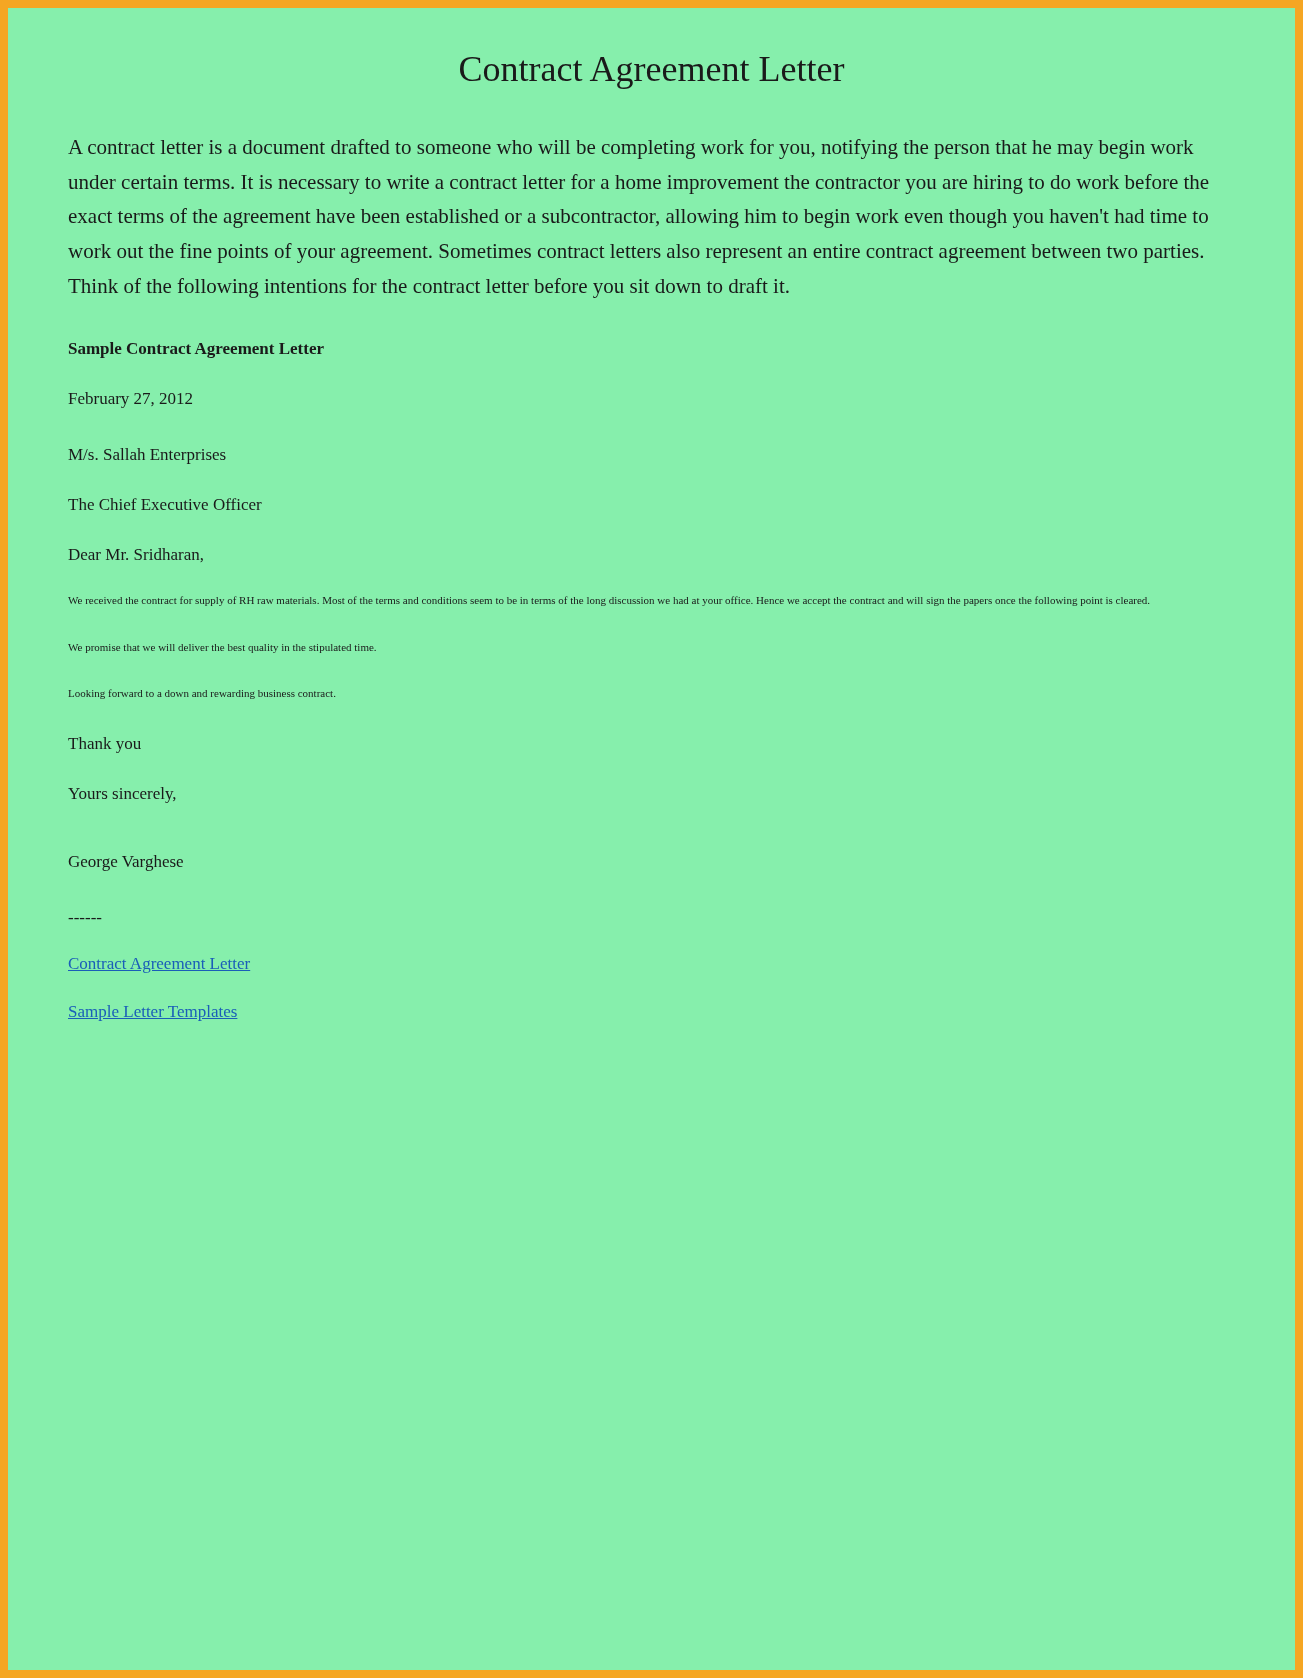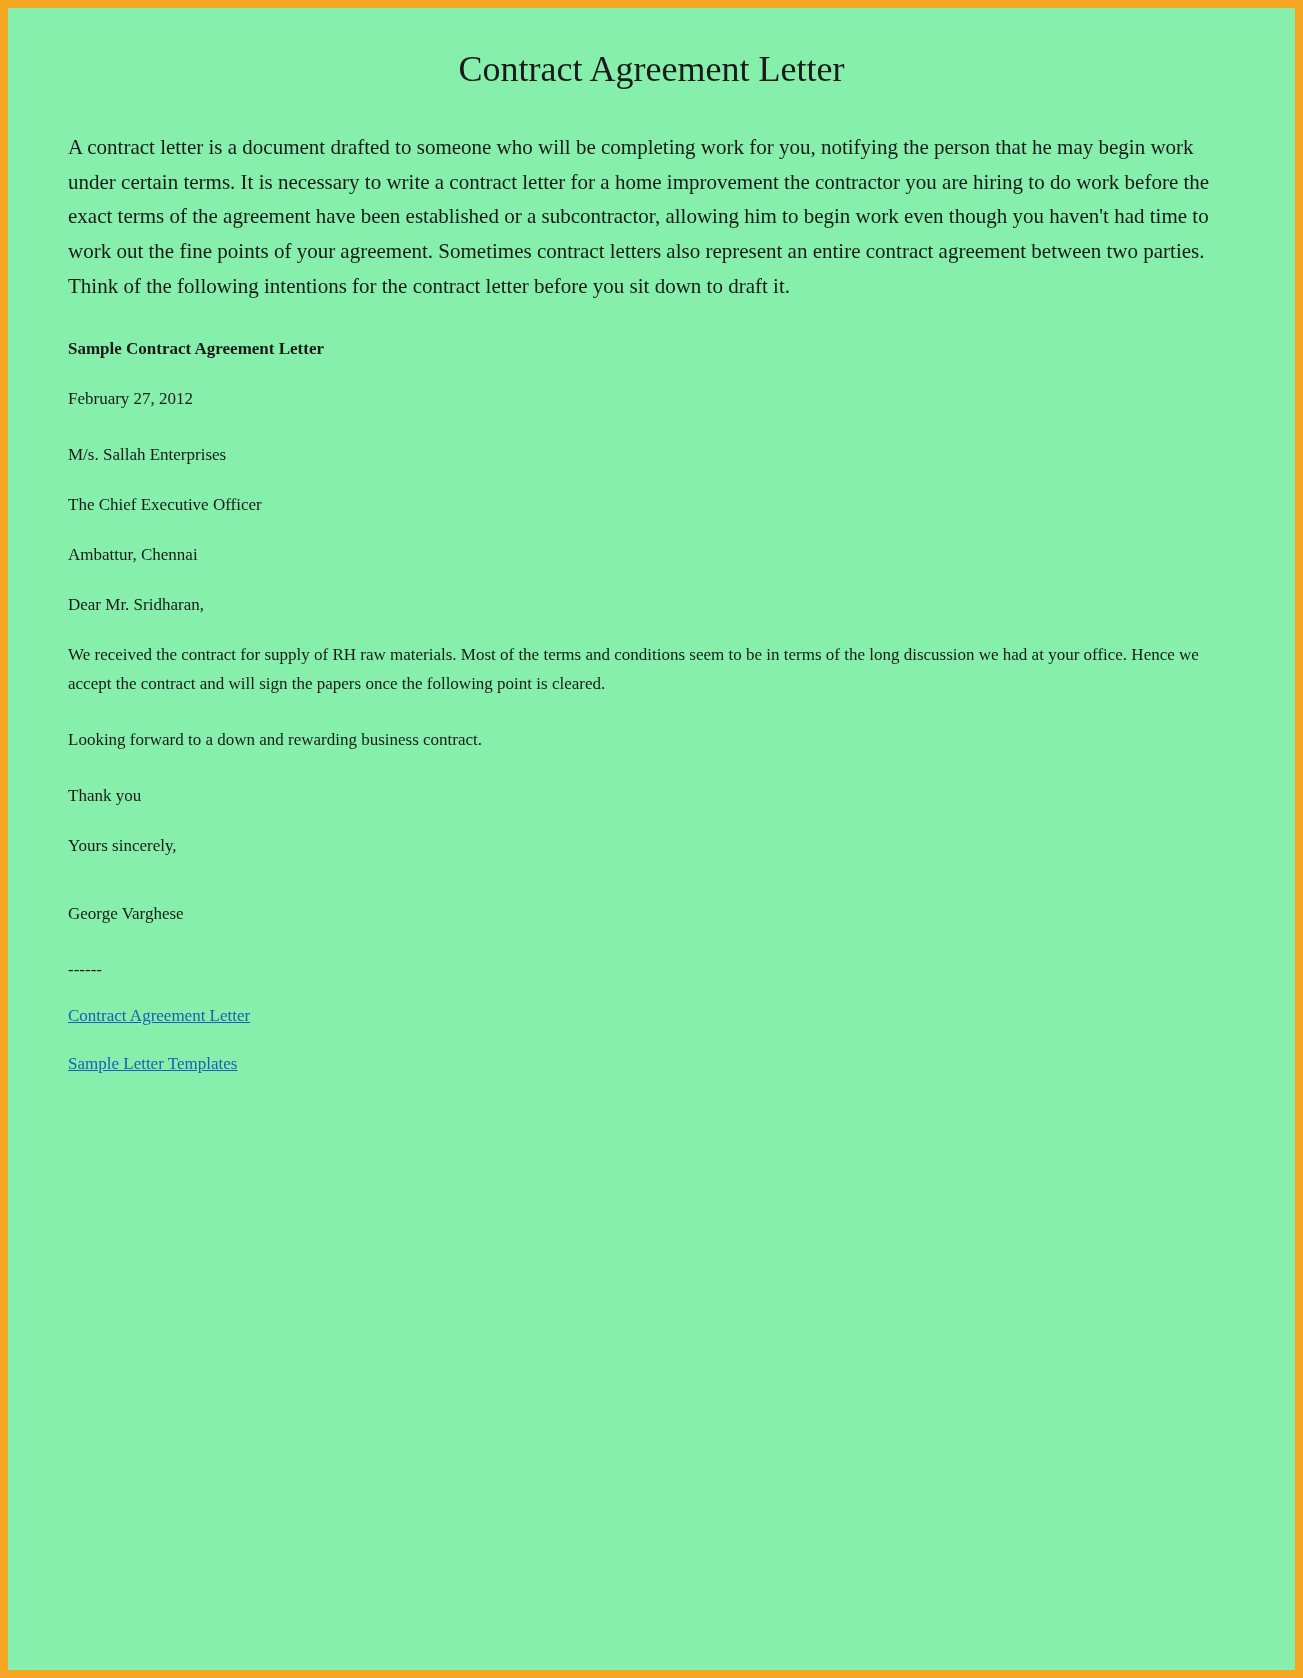--- a/index.html
+++ b/index.html
@@ -60,21 +60,21 @@
       margin-bottom: 22px;
       font-family: Liberation Serif, serif;
     }
 
     .letter-field.date {
       margin-bottom: 28px;
     }
 
     .letter-paragraph {
       margin-bottom: 28px;
-      font-size: 17px;
+      font-size: 11px;
       line-height: 1.65;
     }
 
     .divider {
       margin-bottom: 18px;
       font-size: 17px;
     }
 
     .link-item {
       margin-bottom: 20px;
@@ -106,32 +106,32 @@
     </div>
 
     <div class="letter-field">
       <span>M/s. Sallah Enterprises</span>
     </div>
 
     <div class="letter-field">
       <span>The Chief Executive Officer</span>
     </div>
 
-    <div class="letter-field">
-      <span>Ambattur, Chennai</span>
-    </div>
 
     <div class="letter-field">
       <span>Dear Mr. Sridharan,</span>
     </div>
 
     <div class="letter-paragraph">
       <span>We received the contract for supply of RH raw materials. Most of the terms and conditions seem to be in terms of the long discussion we had at your office. Hence we accept the contract and will sign the papers once the following point is cleared.</span>
     </div>
 
+    <div class="letter-paragraph">
+      <span>We promise that we will deliver the best quality in the stipulated time.</span>
+    </div>
 
     <div class="letter-paragraph">
       <span>Looking forward to a down and rewarding business contract.</span>
     </div>
 
     <div class="letter-field">
       <span>Thank you</span>
     </div>
 
     <div class="letter-field" style="margin-top:22px;">

